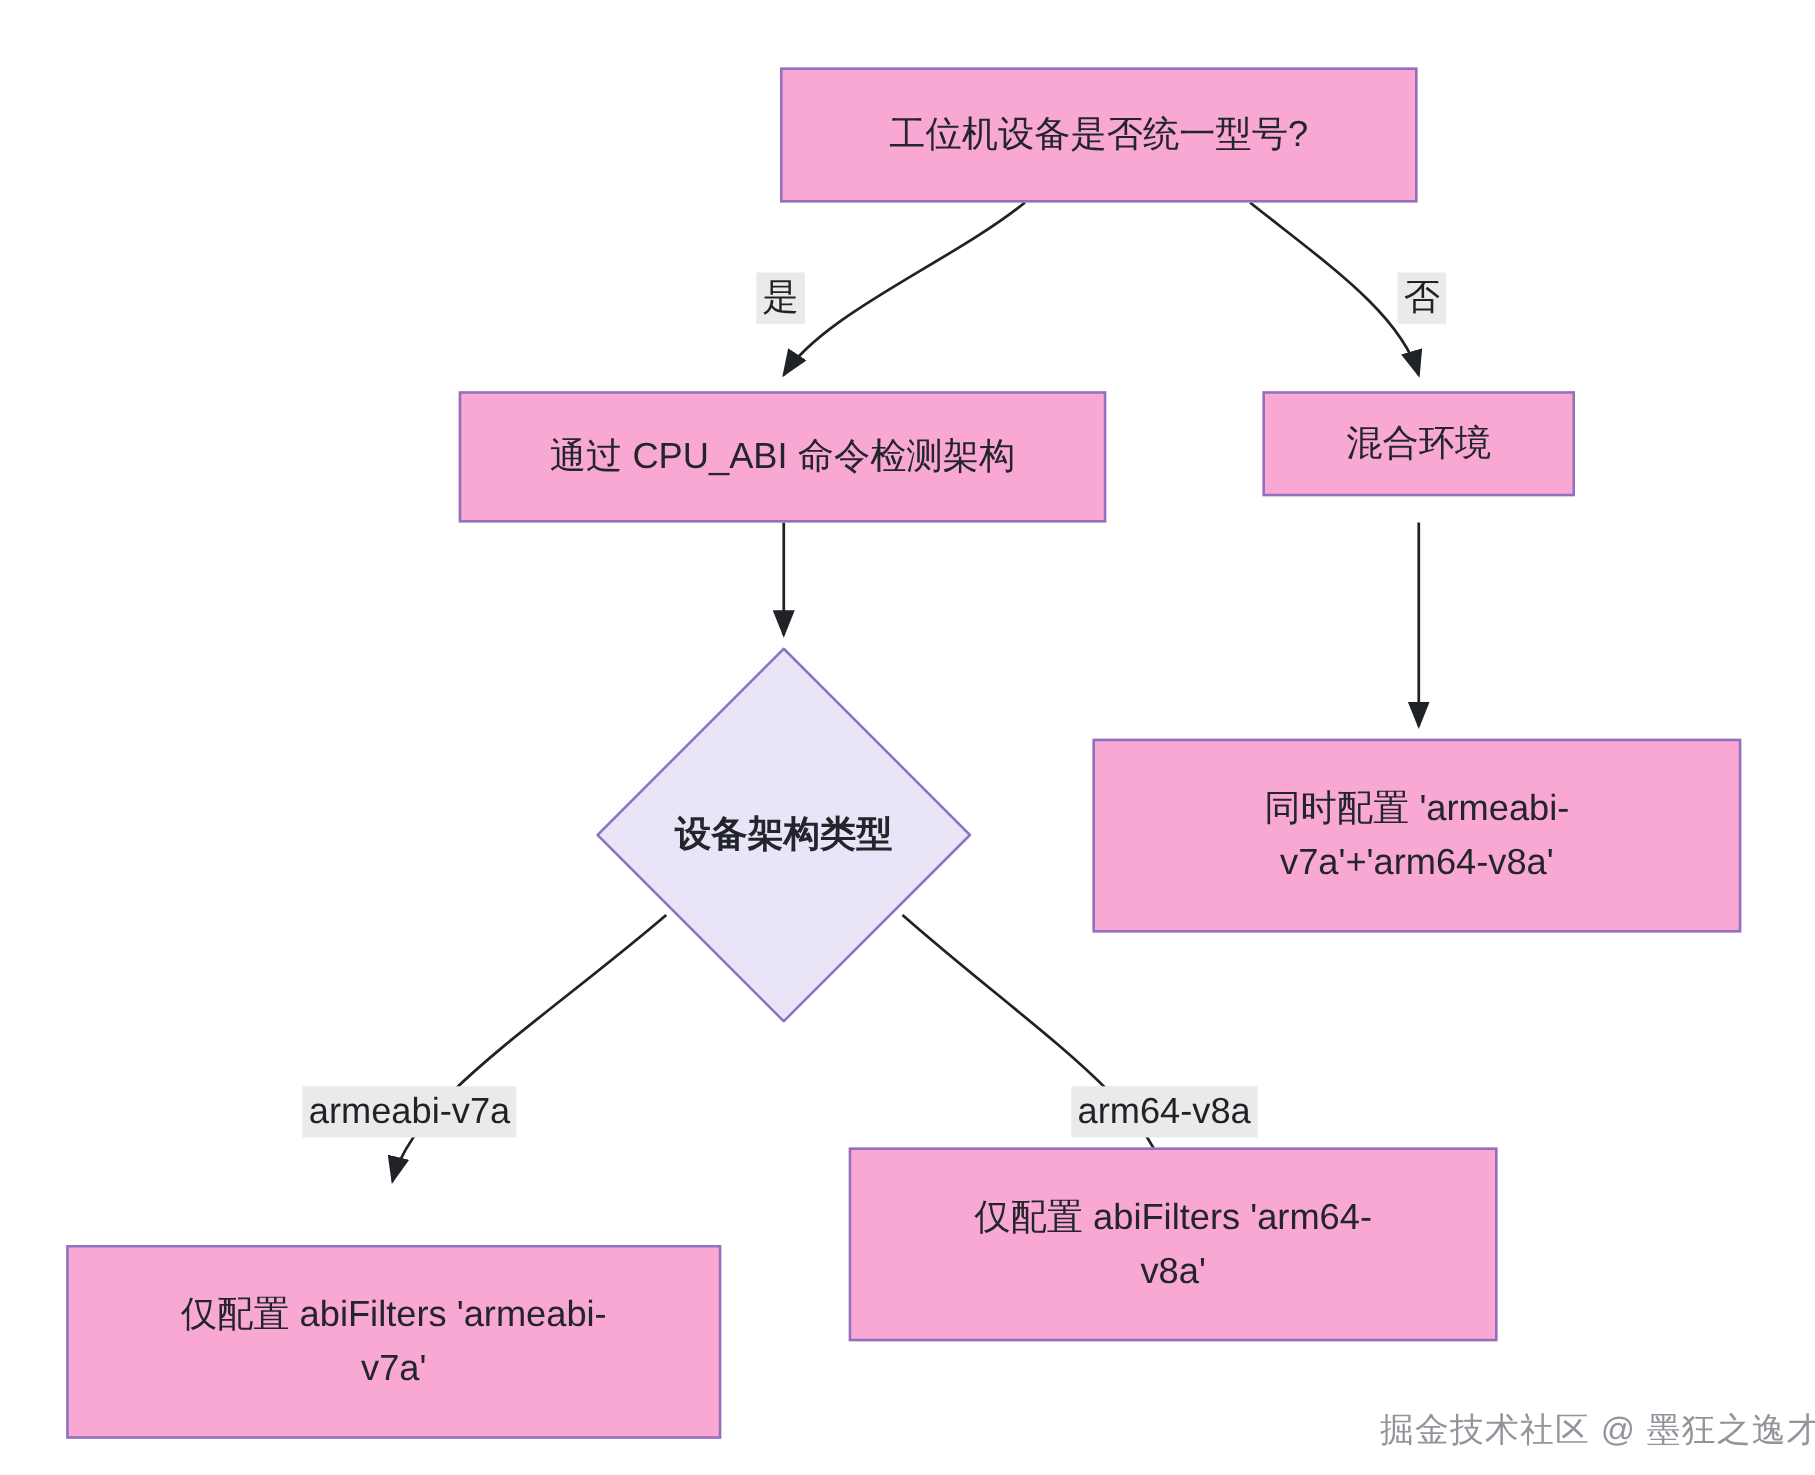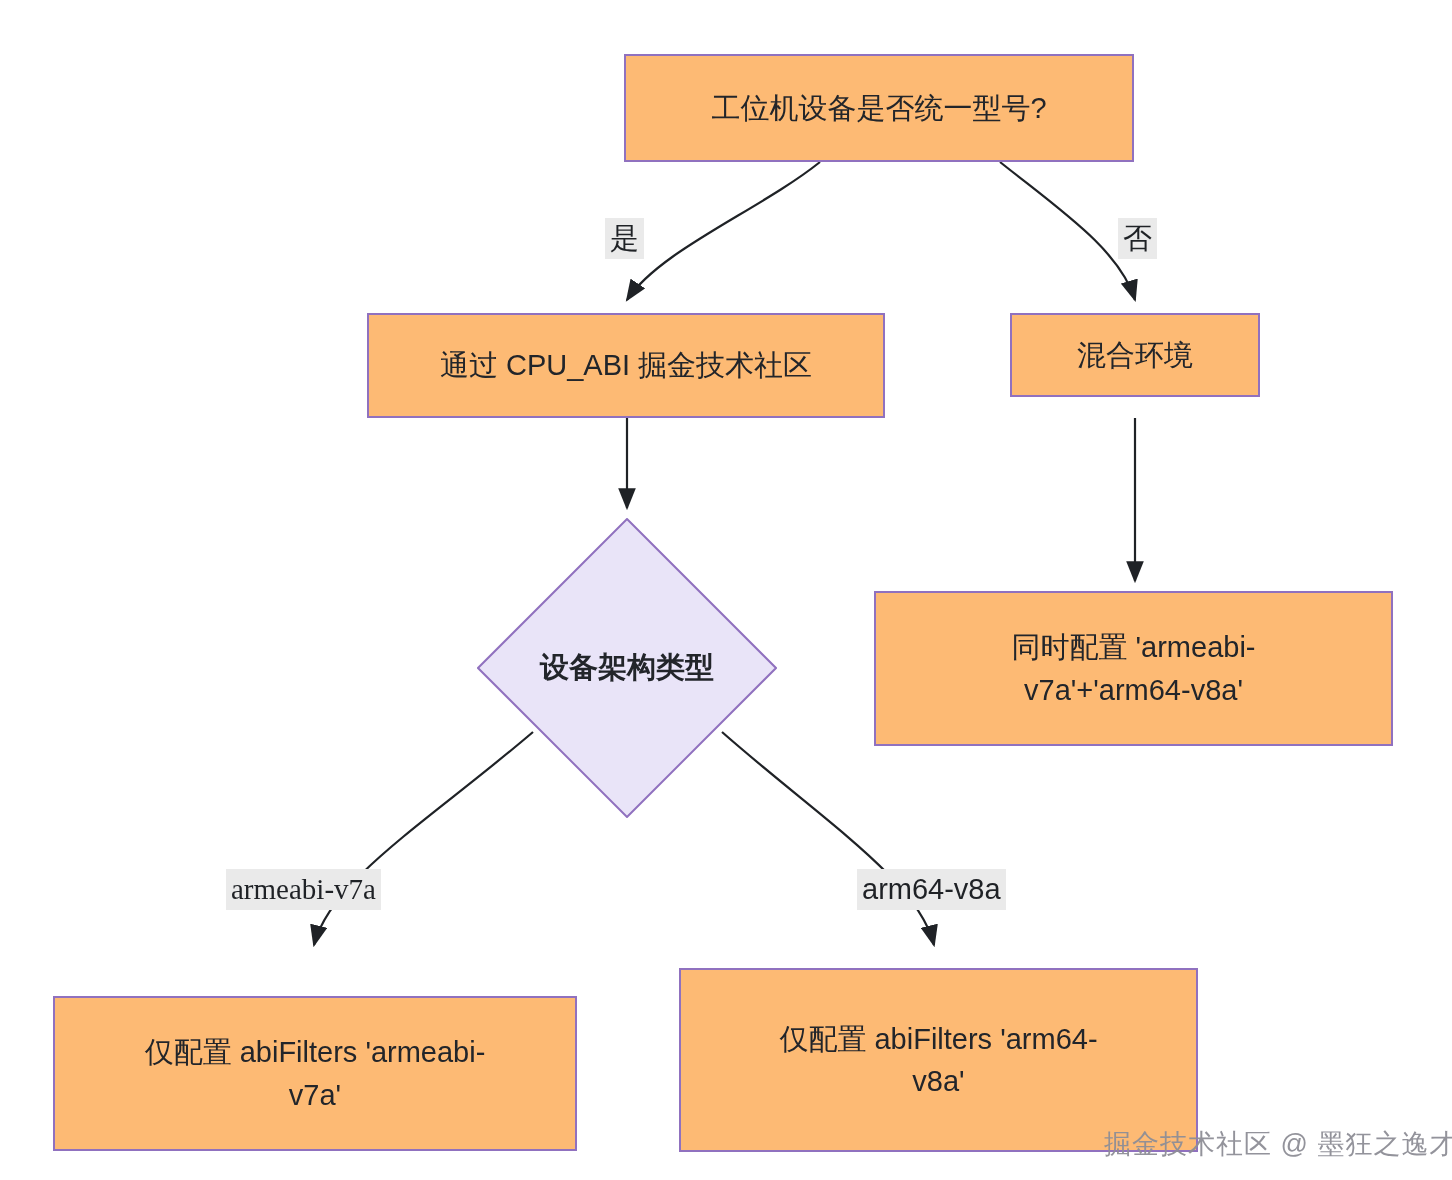--- a/index.html
+++ b/index.html
@@ -24,21 +24,21 @@
     position: absolute;
     left: 0;
     top: 0;
     width: 1452px;
     height: 1180px;
     overflow: visible;
   }
   .node {
     position: absolute;
     box-sizing: border-box;
-    background: #fdba74;
+    background: #f9a8d4;
     border: 2px solid #9071bf;
     display: flex;
     align-items: center;
     justify-content: center;
     text-align: center;
     color: #22252a;
     font-size: 29px;
     line-height: 1.45;
     padding: 6px 14px;
     white-space: pre-line;
@@ -107,37 +107,37 @@
         <path d="M 1000 162 C 1060 210, 1120 250, 1135 300" fill="none" stroke="#1f2226" stroke-width="2.2" marker-end="url(#arrowhead)"></path>
         <path d="M 627 418 L 627 508" fill="none" stroke="#1f2226" stroke-width="2.2" marker-end="url(#arrowhead)"></path>
         <path d="M 1135 418 L 1135 581" fill="none" stroke="#1f2226" stroke-width="2.2" marker-end="url(#arrowhead)"></path>
         <path d="M 533 732 C 430 820, 330 880, 314 945" fill="none" stroke="#1f2226" stroke-width="2.2" marker-end="url(#arrowhead)"></path>
         <path d="M 722 732 C 822 820, 918 880, 934 945" fill="none" stroke="#1f2226" stroke-width="2.2" marker-end="url(#arrowhead)"></path>
       </g>
   </svg>
 
   <div id="node-layer">
       <div class="node" style="left: 624px; top: 54px; width: 510px; height: 108px;"><span class="node-text">工位机设备是否统一型号?</span></div>
-      <div class="node" style="left: 367px; top: 313px; width: 518px; height: 105px;"><span class="node-text">通过 CPU_ABI 掘金技术社区</span></div>
+      <div class="node" style="left: 367px; top: 313px; width: 518px; height: 105px;"><span class="node-text">通过 CPU_ABI 命令检测架构</span></div>
       <div class="node" style="left: 1010px; top: 313px; width: 250px; height: 84px;"><span class="node-text">混合环境</span></div>
       <div class="diamond-wrap" style="left: 477px; top: 518px; width: 300px; height: 300px;">
         <svg class="diamond-shape" viewBox="0 0 300 300">
           <polygon points="150,1 299,150 150,299 1,150" fill="#e9e4f8" stroke="#9071bf" stroke-width="2"></polygon>
         </svg>
         <div class="diamond-label">设备架构类型</div>
       </div>
       <div class="node" style="left: 874px; top: 591px; width: 519px; height: 155px;"><span class="node-text">同时配置 'armeabi-
 v7a'+'arm64-v8a'</span></div>
       <div class="node" style="left: 53px; top: 968px; width: 524px; height: 155px; margin-top: 28px;"><span class="node-text">仅配置 abiFilters 'armeabi-
 v7a'</span></div>
-      <div class="node" style="left: 679px; top: 968px; width: 519px; height: 184px; text-align: center;"><span class="node-text">仅配置 abiFilters 'arm64-
+      <div class="node" style="left: 679px; top: 918px; width: 519px; height: 155px; text-align: center;"><span class="node-text">仅配置 abiFilters 'arm64-
 v8a'</span></div>
     </div>
   <div id="edge-label-layer">
       <div class="edge-label" style="left: 605px; top: 218px;">是</div>
       <div class="edge-label" style="left: 1118px; top: 218px;">否</div>
-      <div class="edge-label" style="left: 226px; top: 869px; font-family: Liberation Serif, serif;">armeabi-v7a</div>
+      <div class="edge-label" style="left: 242px; top: 869px;">armeabi-v7a</div>
       <div class="edge-label" style="left: 857px; top: 869px;">arm64-v8a</div>
     </div>
 
   <div class="watermark" style="left: 1104px; top: 1126px;">掘金技术社区 @ 墨狂之逸才</div>
 
 </div>
 
 </body></html>

